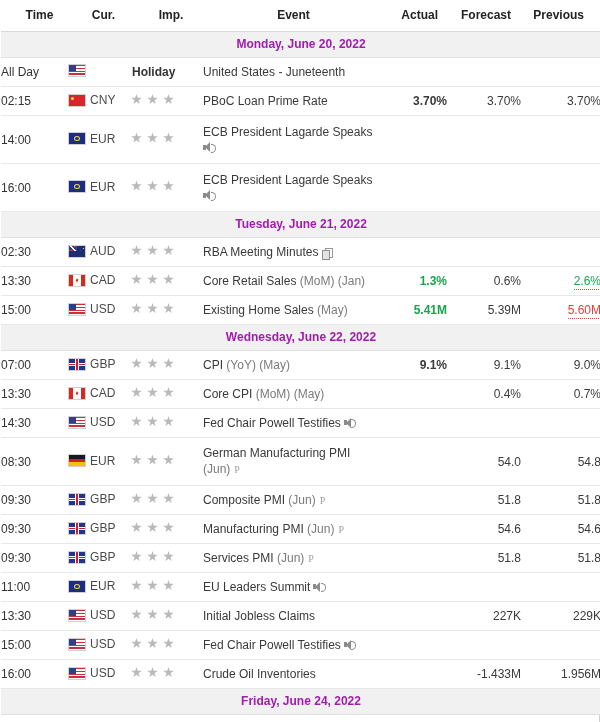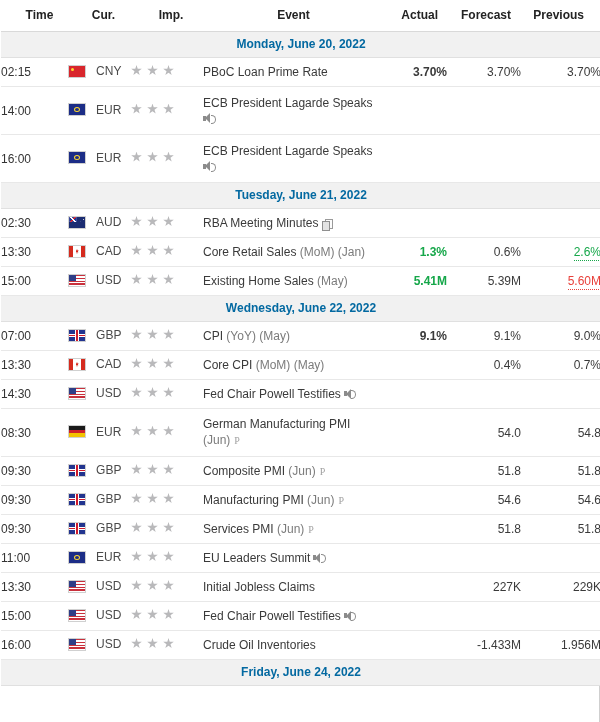--- a/index.html
+++ b/index.html
@@ -61,21 +61,21 @@
   th.h-previous { text-align: right; padding-right: 17px; }
 
   
   tr.date-row td {
     background: #f1f1f1;
     border-top: 1px solid #e0e0e0;
     border-bottom: 1px solid #e0e0e0;
     text-align: center;
     font-weight: bold;
     font-size: 12px;
-    color: #0369a1;
+    color: #a21caf;
     padding: 5px 0 6px 0;
   }
 
   
   tr.ev-row td {
     border-bottom: 1px solid #e8e8e8;
     vertical-align: middle;
     padding: 0;
     height: 28px;
     background: #ffffff;
@@ -116,21 +116,21 @@
     font-weight: bold;
     color: #333333;
     font-size: 12px;
     padding-left: 1px;
   }
 
   
   .cur-cell {
     display: inline-flex;
     align-items: center;
-    gap: 11px;
+    gap: 5px;
     text-align: right;
   }
   .cur-code {
     font-size: 12px;
     color: #4a4a4a;
     letter-spacing: .1px;
   }
 
   
   .flag {
@@ -374,20 +374,34 @@
         <th class="h-actual">Actual</th>
         <th class="h-forecast">Forecast</th>
         <th class="h-previous">Previous</th>
       </tr>
     </thead>
     <tbody id="cal-body">
         <tr class="date-row">
           <td colspan="7">Monday, June 20, 2022</td>
         </tr>
         <tr class="ev-row">
+          <td class="td-time">All Day</td>
+          <td class="td-cur"><span class="cur-cell">
+              <span class="flag flag-usd"></span>
+              <span class="cur-code"></span>
+            </span></td>
+          <td class="td-imp"><span class="holiday-label">Holiday</span></td>
+          <td class="td-event">
+            <span class="ev-line">United States - Juneteenth</span>
+          </td>
+          <td class="td-actual"></td>
+          <td class="td-forecast"></td>
+          <td class="td-previous"></td>
+        </tr>
+        <tr class="ev-row">
           <td class="td-time">02:15</td>
           <td class="td-cur"><span class="cur-cell">
               <span class="flag flag-cny"></span>
               <span class="cur-code">CNY</span>
             </span></td>
           <td class="td-imp"><span class="stars">
               <span class="star on"></span>
               <span class="star on"></span>
               <span class="star on"></span>
             </span></td>

